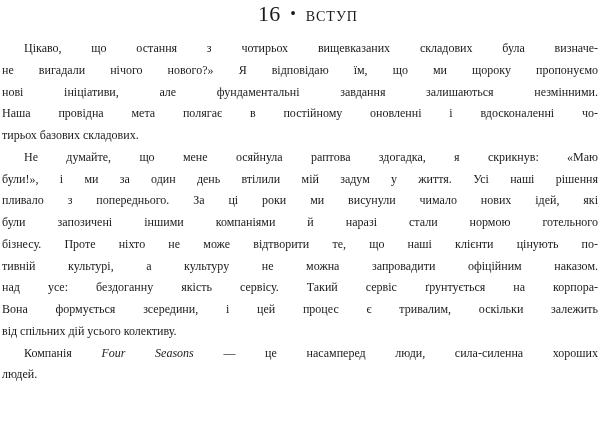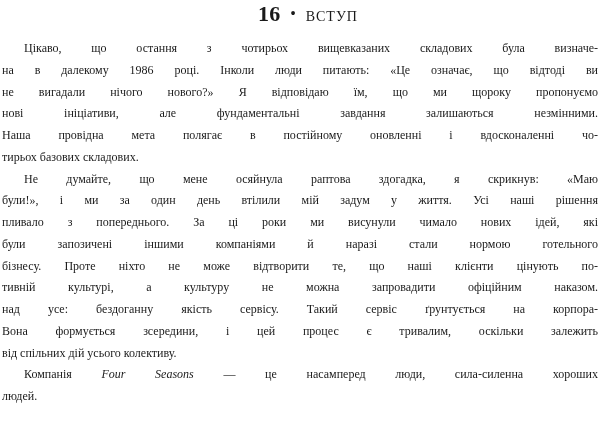--- a/index.html
+++ b/index.html
@@ -21,21 +21,21 @@
       left: 0;
       width: 600px;
       text-align: center;
       font-size: 21px;
       line-height: 28px;
       height: 28px;
       padding-top: 0px;
       letter-spacing: 0.3px;
     }
     .page-header .num {
-      font-weight: bold;
+      font-weight: normal;
       font-size: 22px;
       margin-left: 16px;
     }
     .page-header .bullet {
       margin: 0 4px;
       font-size: 16px;
       vertical-align: 2px;
     }
     .page-header .section {
       font-size: 14px;
@@ -71,21 +71,20 @@
 
 <div class="page-header">
   <span class="num">16</span>
   <span class="bullet">•</span>
   <span class="section">ВСТУП</span>
 </div>
 
 <div class="body-text">
   <div>
     <span class="line first">Цікаво, що остання з чотирьох вищевказаних складових була визначе-</span>
-    <span class="line">на в далекому 1986 році. Інколи люди питають: «Це означає, що відтоді ви</span>
     <span class="line">не вигадали нічого нового?» Я відповідаю їм, що ми щороку пропонуємо</span>
     <span class="line">нові ініціативи, але фундаментальні завдання залишаються незмінними.</span>
     <span class="line">Наша провідна мета полягає в постійному оновленні і вдосконаленні чо-</span>
     <span class="line last">тирьох базових складових.</span>
   </div>
   <div>
     <span class="line first">Не думайте, що мене осяйнула раптова здогадка, я скрикнув: «Маю</span>
     <span class="line">були!», і ми за один день втілили мій задум у життя. Усі наші рішення</span>
     <span class="line">пливало з попереднього. За ці роки ми висунули чимало нових ідей, які</span>
     <span class="line">були запозичені іншими компаніями й наразі стали нормою готельного</span>

